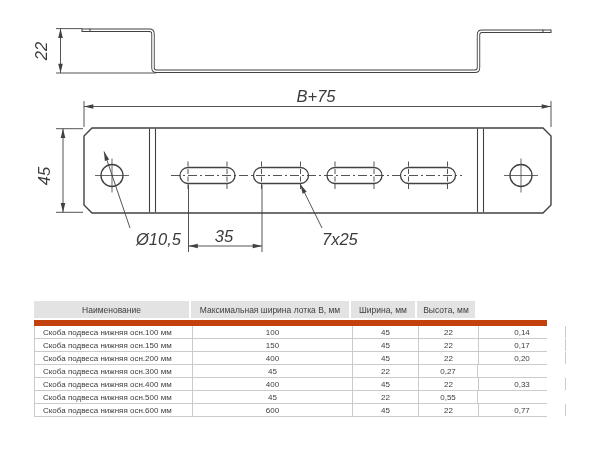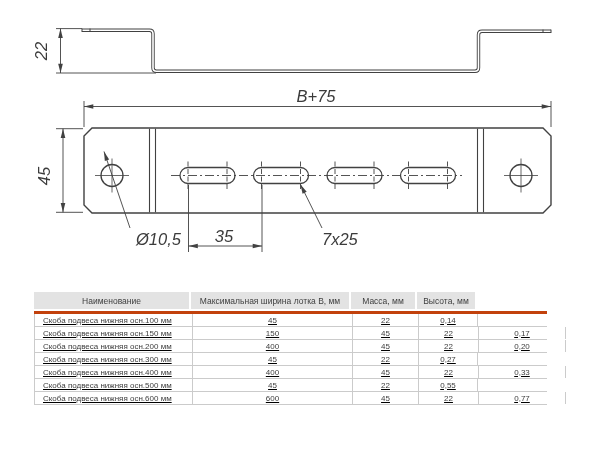--- a/index.html
+++ b/index.html
@@ -5,30 +5,30 @@
   html,body { margin:0; padding:0; }
   body {
     width:600px; height:450px; background:#ffffff; position:relative;
     font-family:"Liberation Sans", sans-serif; overflow:hidden;
   }
   #drawing { position:absolute; left:0; top:0; }
   .dim-text {
     font-family:"Liberation Sans", sans-serif;
     font-style:italic; font-size:16.5px; fill:#3b3b3b;
   }
-  .spec-table { position:absolute; left:34px; top:292px; width:513px; }
+  .spec-table { position:absolute; left:34px; top:301px; width:513px; }
   .thead {
     display:grid; grid-template-columns:155px 158px 64px 58px 89px;
     gap:2px; margin-bottom:2px;
   }
   .th {
     background:#e3e3e3; height:17px; display:flex; align-items:center;
     justify-content:center; font-size:8.5px; color:#3e3e3e; white-space:nowrap;
   }
-  .tbody { border-top:3px solid #c2410c;text-decoration:underline; }
+  .tbody { border-top:6px solid #c2410c; }
   .tr {
     display:grid; grid-template-columns:158px 160px 66px 60px 88px;
     border-bottom:1px solid #cbcbcb;
   }
   .td {
     height:12px; display:flex; align-items:center; justify-content:center;
     font-size:8px; color:#3d3d3d; border-left:1px solid #cbcbcb;
     box-sizing:border-box; white-space:nowrap;
   }
   .td:last-child { border-right:1px solid #cbcbcb; }
@@ -134,26 +134,27 @@
       <line x1="300.5" y1="184.5" x2="322" y2="228" stroke="#414141" stroke-width="0.9" marker-start="url(#arr)"></line>
       <text class="dim-text" x="322" y="244.5">7x25</text>
     </g>
   </g>
 </svg>
 
 <div class="spec-table">
   <div class="thead">
     <div class="th">Наименование</div>
     <div class="th">Максимальная ширина лотка В, мм</div>
-    <div class="th">Масса, мм</div>
+    <div class="th">Ширина, мм</div>
     <div class="th">Высота, мм</div>
   </div>
   <div class="tbody" id="spec-tbody">
       <div class="tr">
         <div class="td name">Скоба подвеса нижняя осн.100 мм</div>
+        <div class="td">100</div>
         <div class="td">45</div>
         <div class="td">22</div>
         <div class="td">0,14</div>
       </div>
       <div class="tr">
         <div class="td name">Скоба подвеса нижняя осн.150 мм</div>
         <div class="td">150</div>
         <div class="td">45</div>
         <div class="td">22</div>
         <div class="td">0,17</div>

